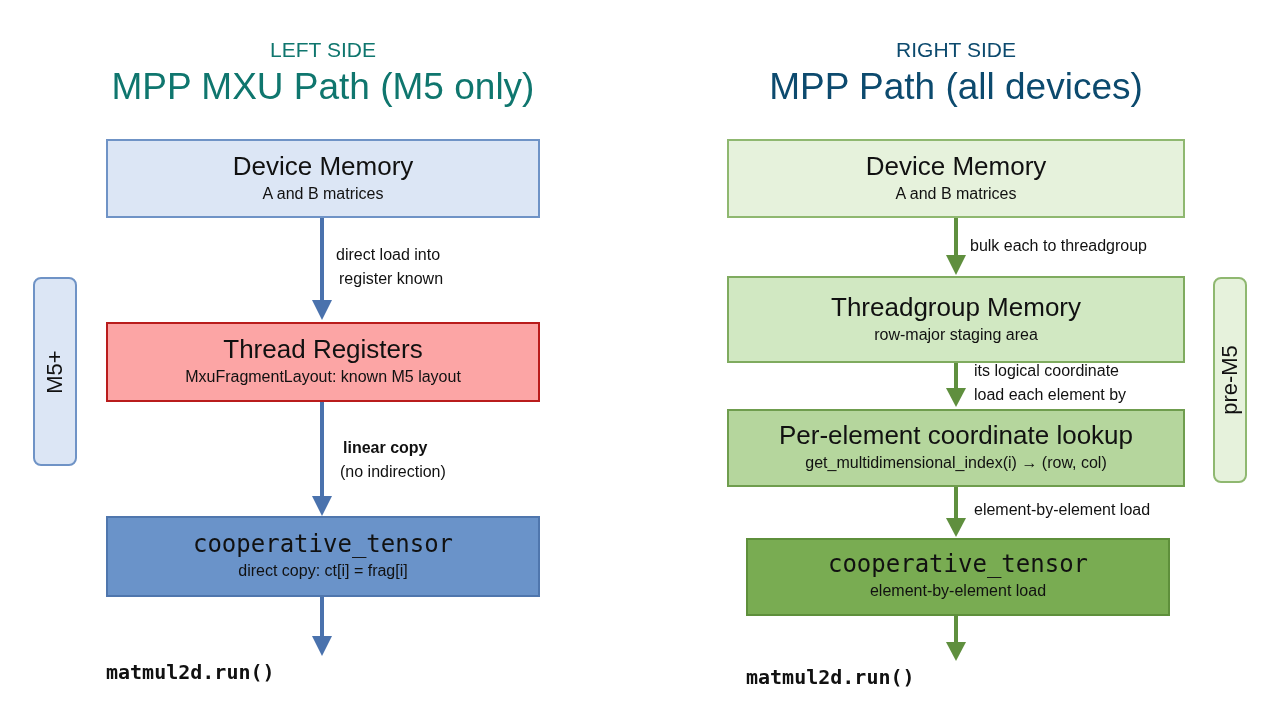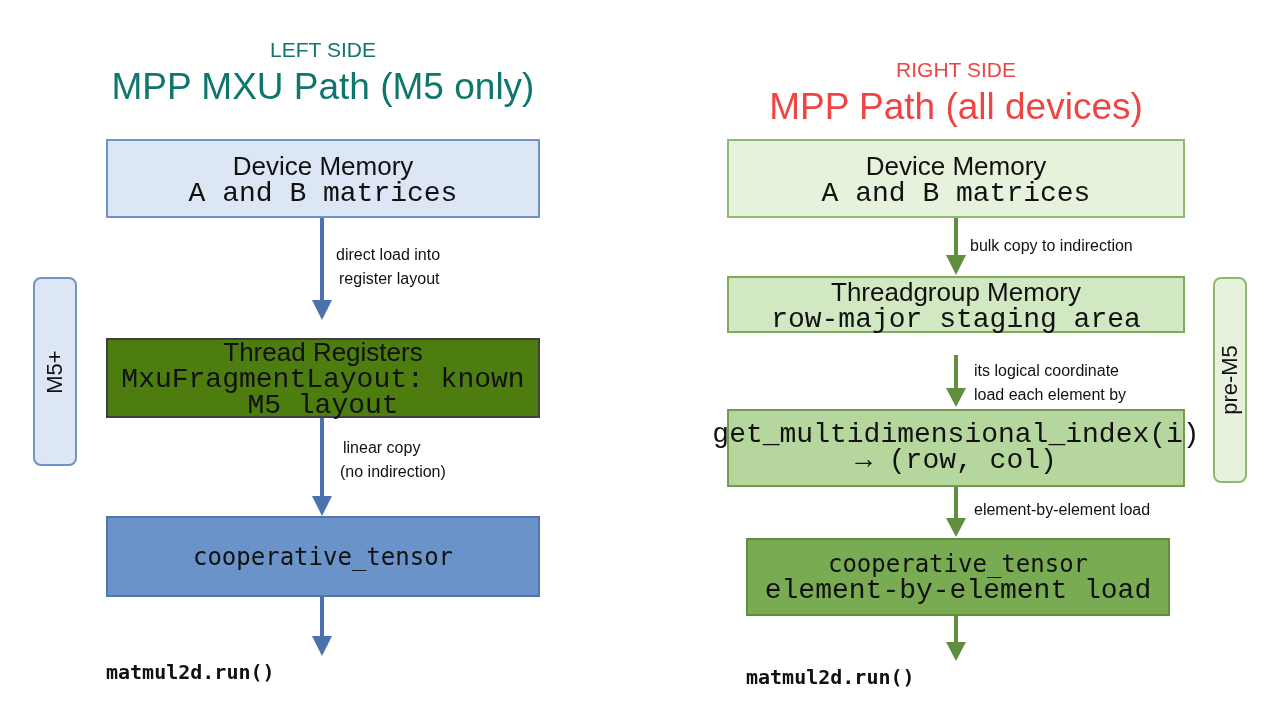--- a/index.html
+++ b/index.html
@@ -1,27 +1,27 @@
 <!DOCTYPE html>
 <html><head>
 <meta charset="utf-8">
 <style>
   html,body{margin:0;padding:0;background:#fff;}
   body{width:1280px;height:714px;position:relative;overflow:hidden;font-family:"Liberation Sans",sans-serif;color:#111;}
   .abs{position:absolute;}
   .side-label{font-size:21px;text-align:center;}
   .title{font-size:37px;text-align:center;white-space:nowrap;}
   .left .side-label,.left .title{color:#0f766e;}
-  .right .side-label,.right .title{color:#ef4444;margin-top:20px;}
+  .right .side-label,.right .title{color:#0c4a6e;}
   .box{position:absolute;border-radius:0;box-sizing:border-box;display:flex;flex-direction:column;align-items:center;justify-content:center;text-align:center;}
   .box .h{font-size:26px;line-height:30px;}
-  .box .s{font-size:28px;line-height:26px;font-family:Liberation Mono, monospace;}
+  .box .s{font-size:16px;line-height:26px;}
   .box .mono{font-family:"DejaVu Sans Mono",monospace;font-size:24px;}
   .b-l1{background:#dce6f5;border:2px solid #6f93c6;}
-  .b-l2{background:#4d7c0f;border:2px solid #404040;margin-top:16px;}
+  .b-l2{background:#fca5a5;border:2px solid #b91c1c;}
   .b-l3{background:#6a93c9;border:2px solid #4f76ad;}
   .b-r1{background:#e6f2dc;border:2px solid #8fb870;}
   .b-r2{background:#d1e8c2;border:2px solid #7fab5f;}
   .b-r3{background:#b5d69d;border:2px solid #6f9d4e;}
   .b-r4{background:#79ac52;border:2px solid #5e8f3b;}
   .edge-label{font-size:16px;line-height:24px;white-space:nowrap;}
   .run{font-family:"DejaVu Sans Mono",monospace;font-size:20px;font-weight:bold;}
   .vtag{position:absolute;border-radius:8px;box-sizing:border-box;display:flex;align-items:center;justify-content:center;}
   .vtag span{transform:rotate(-90deg);font-size:22px;white-space:nowrap;}
   svg.arrows{position:absolute;left:0;top:0;}
@@ -71,68 +71,70 @@
   <div class="abs side-label" style="left:106px;top:38px;width:434px;">LEFT SIDE</div>
   <div class="abs title" style="left:80px;top:66px;width:486px;">MPP MXU Path (M5 only)</div>
 
   <div class="box b-l1" style="left:106px;top:139px;width:434px;height:79px;">
     <div class="h">Device Memory</div>
     <div class="s">A and B matrices</div>
   </div>
 
   <div class="abs edge-label" style="left:336px;top:243px;">
     <div>direct load into</div>
-    <div style="padding-left:3px;">register layout</div>
+    <div style="padding-left:3px;">register known</div>
   </div>
 
   <div class="box b-l2" style="left:106px;top:322px;width:434px;height:80px;">
     <div class="h">Thread Registers</div>
     <div class="s">MxuFragmentLayout: known M5 layout</div>
   </div>
 
   <div class="abs edge-label" style="left:340px;top:436px;">
-    <div style="padding-left:3px;">linear copy</div>
+    <div style="padding-left:3px;font-weight:bold;">linear copy</div>
     <div>(no indirection)</div>
   </div>
 
   <div class="box b-l3" style="left:106px;top:516px;width:434px;height:81px;">
     <div class="mono">cooperative_tensor</div>
+    <div class="s">direct copy: ct[i] = frag[i]</div>
   </div>
 
   <div class="abs run" style="left:106px;top:660px;width:434px;">matmul2d.run()</div>
 
   <div class="vtag" style="left:33px;top:277px;width:44px;height:189px;background:#dce6f5;border:2px solid #6f93c6;">
     <span>M5+</span>
   </div>
 </div>
 
 <div class="right">
   <div class="abs side-label" style="left:727px;top:38px;width:458px;">RIGHT SIDE</div>
   <div class="abs title" style="left:727px;top:66px;width:458px;">MPP Path (all devices)</div>
 
   <div class="box b-r1" style="left:727px;top:139px;width:458px;height:79px;">
     <div class="h">Device Memory</div>
     <div class="s">A and B matrices</div>
   </div>
 
   <div class="abs edge-label" style="left:970px;top:234px;">
-    <div>bulk copy to indirection</div>
+    <div>bulk each to threadgroup</div>
   </div>
 
-  <div class="box b-r2" style="left:727px;top:276px;width:458px;height:57px;">
+  <div class="box b-r2" style="left:727px;top:276px;width:458px;height:87px;">
     <div class="h">Threadgroup Memory</div>
     <div class="s">row-major staging area</div>
   </div>
 
   <div class="abs edge-label" style="left:974px;top:359px;">
     <div>its logical coordinate</div>
     <div>load each element by</div>
   </div>
 
   <div class="box b-r3" style="left:727px;top:409px;width:458px;height:78px;">
+    <div class="h">Per-element coordinate lookup</div>
     <div class="s">get_multidimensional_index(i) → (row, col)</div>
   </div>
 
   <div class="abs edge-label" style="left:974px;top:498px;">
     <div>element-by-element load</div>
   </div>
 
   <div class="box b-r4" style="left:746px;top:538px;width:424px;height:78px;">
     <div class="mono">cooperative_tensor</div>
     <div class="s">element-by-element load</div>

